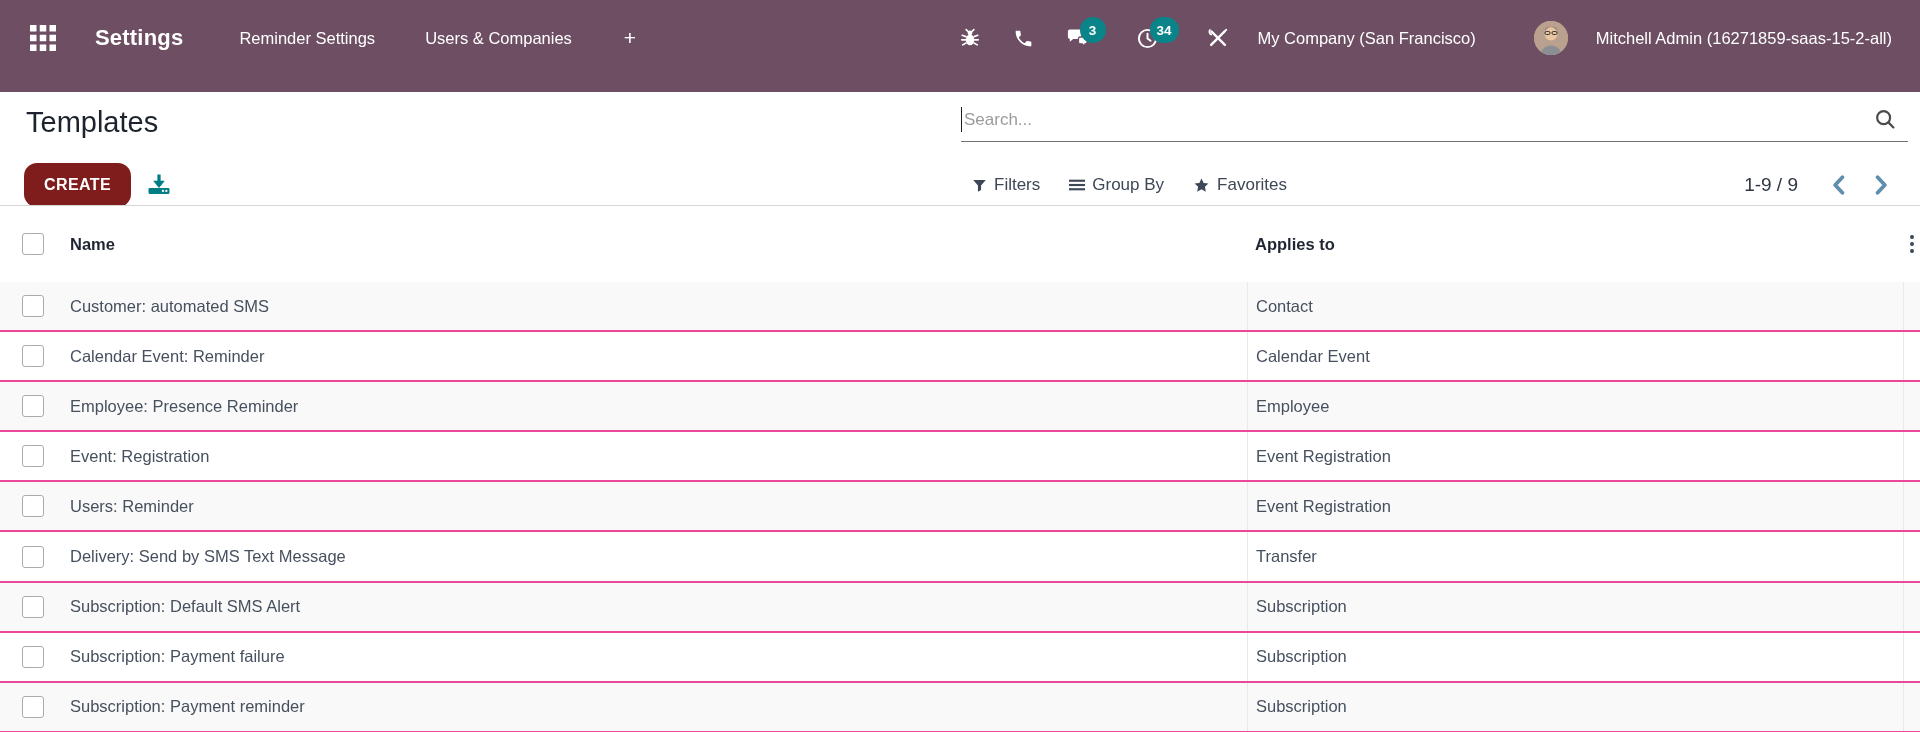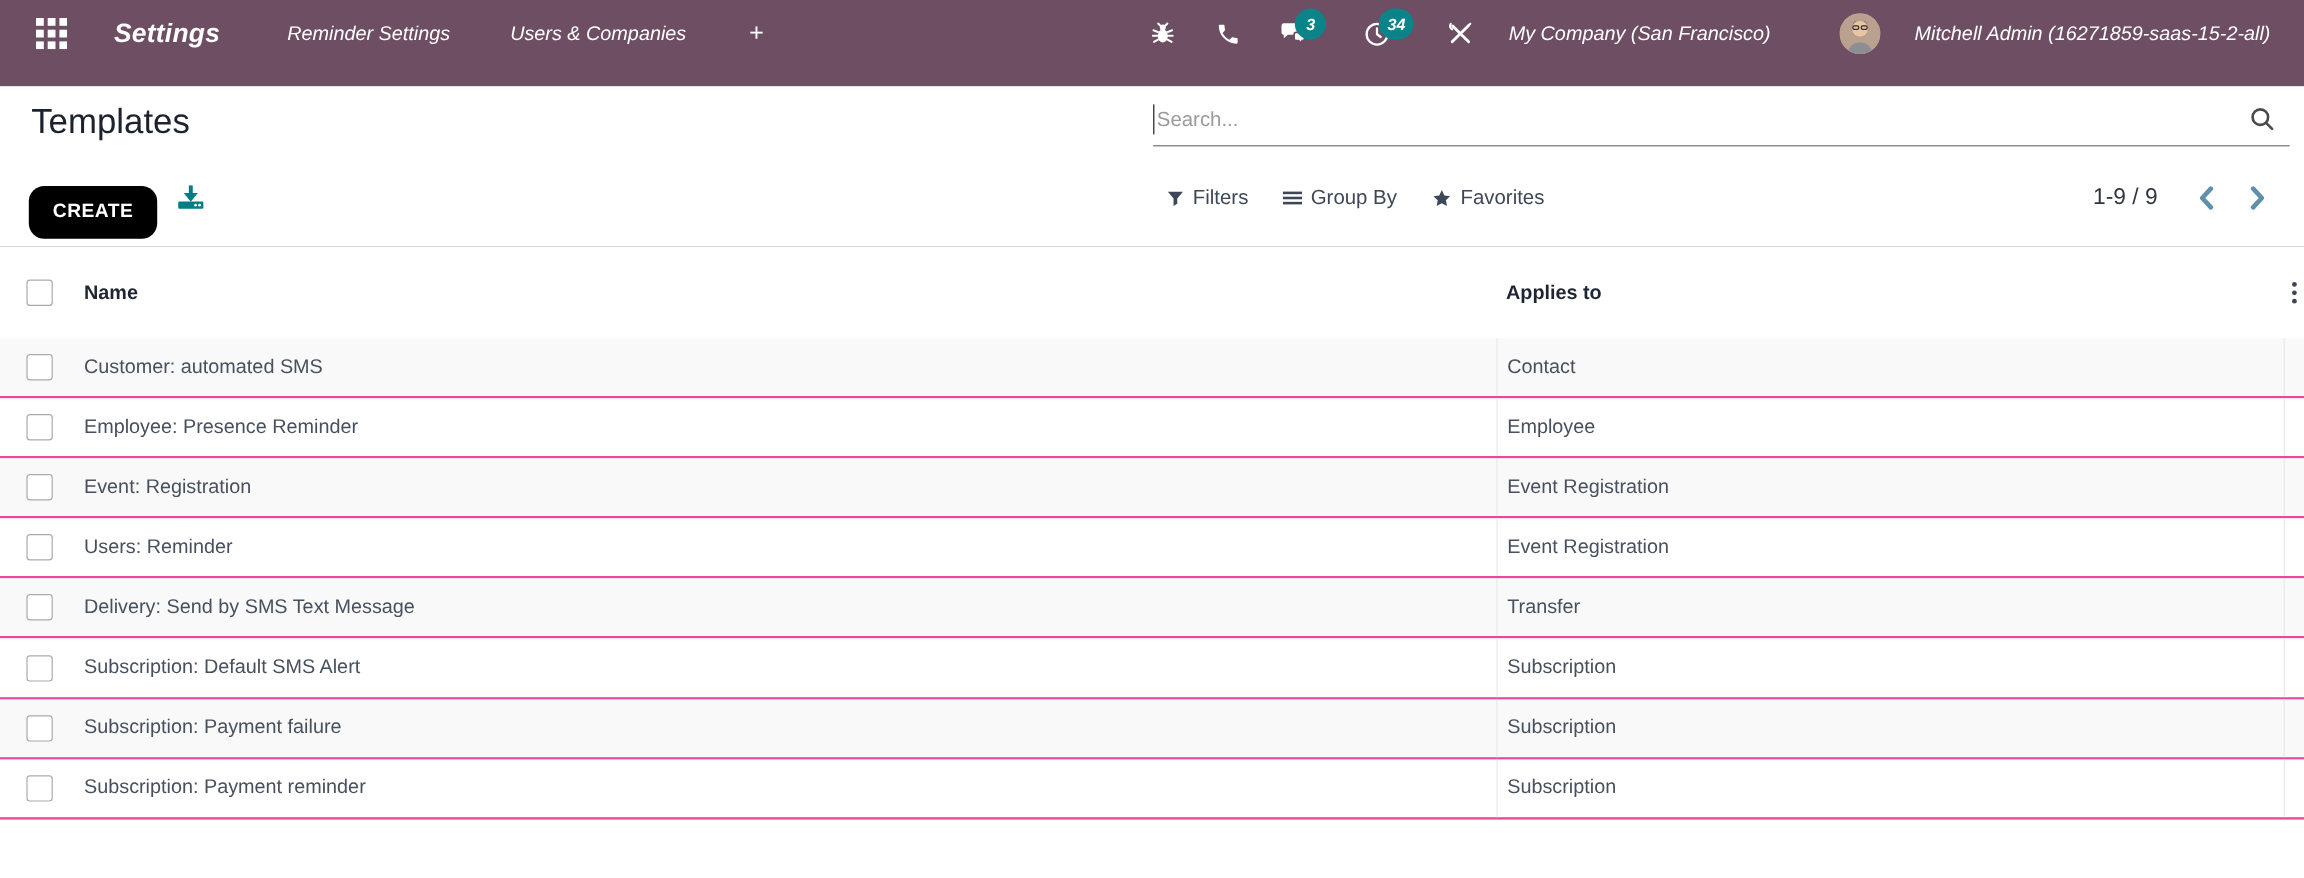--- a/index.html
+++ b/index.html
@@ -1,22 +1,22 @@
 <!DOCTYPE html>
 <html><head>
 <meta charset="utf-8">
 <style>
   * { margin:0; padding:0; box-sizing:border-box; }
   html,body { width:1920px; height:732px; overflow:hidden; background:#fff;
     font-family:"Liberation Sans","DejaVu Sans",sans-serif; }
   .app { position:relative; width:1920px; height:732px; }
 
   
-  .topbar { height:72px; background:#6d4e63; display:flex; align-items:center;
-    padding:0 28px 16px 30px; color:#fff;font-style:italic; }
+  .topbar { height:92px; background:#6d4e63; display:flex; align-items:center;
+    padding:0 28px 16px 30px; color:#fff; }
   .grid-icon { width:26px; height:26px; flex:none; cursor:pointer; }
   .app-title { font-size:22px; font-weight:700; margin-left:39px; letter-spacing:.2px; }
   .menu-item { font-size:16.5px; margin-left:50px; cursor:pointer; white-space:nowrap; }
   .menu-item.first { margin-left:56px; }
   .plus-tab { font-size:21px; font-weight:400; margin-left:52px; cursor:pointer; }
   .tb-spacer { flex:1; }
   .systray { display:flex; align-items:center; gap:30px; }
   .tray-btn { position:relative; width:24px; height:24px; display:flex;
     align-items:center; justify-content:center; cursor:pointer; }
   .tray-btn.has-badge { margin-right:16px; }
@@ -36,22 +36,22 @@
     color:#1d232e; }
   .search-box { position:absolute; left:961px; right:12px; top:6px; height:44px;
     border-bottom:1px solid #737373; }
   .search-input { width:100%; height:100%; border:none; outline:none; font-size:17px;
     color:#333; padding:0 40px 0 3px; font-family:inherit; background:transparent; }
   .search-input::placeholder { color:#9b9b9b; opacity:1; }
   .caret { position:absolute; left:0; top:9px; width:1px; height:25px; background:#1c1c1c; }
   .search-glass { position:absolute; right:10px; top:9px; cursor:pointer; }
 
   .create-btn { position:absolute; left:24px; top:71px; width:107px; height:44px;
-    background:#000000; color:#fff; border:none; border-radius:13px; font-size:16px;
-    font-weight:700; letter-spacing:.4px; cursor:pointer; font-family:inherit;margin-top:12px; }
+    background:#7f1d1d; color:#fff; border:none; border-radius:13px; font-size:16px;
+    font-weight:700; letter-spacing:.4px; cursor:pointer; font-family:inherit; }
   .export-btn { position:absolute; left:144px; top:79px; width:30px; height:30px;
     background:none; border:none; cursor:pointer; padding:0; }
 
   .filter-bar { position:absolute; left:972px; top:71px; height:44px; display:flex;
     align-items:center; gap:29px; }
   .fbtn { display:flex; align-items:center; gap:7px; font-size:17px; color:#3d4757;
     cursor:pointer; white-space:nowrap; }
   .fbtn svg { flex:none; }
 
   .pager { position:absolute; right:30px; top:71px; height:44px; display:flex;
@@ -256,20 +256,32 @@
           </div>
     <div class="c c2">
             <span class="cell-text">Customer: automated SMS</span>
           </div>
     <div class="c c3">
             <span class="cell-text">Contact</span>
           </div>
     <div class="c c4"></div>
   </div>
 
+  <div class="trow">
+    <div class="c c1">
+            <span class="cb"></span>
+          </div>
+    <div class="c c2">
+            <span class="cell-text">Calendar Event: Reminder</span>
+          </div>
+    <div class="c c3">
+            <span class="cell-text">Calendar Event</span>
+          </div>
+    <div class="c c4"></div>
+  </div>
 
   <div class="trow">
     <div class="c c1">
             <span class="cb"></span>
           </div>
     <div class="c c2">
             <span class="cell-text">Employee: Presence Reminder</span>
           </div>
     <div class="c c3">
             <span class="cell-text">Employee</span>

